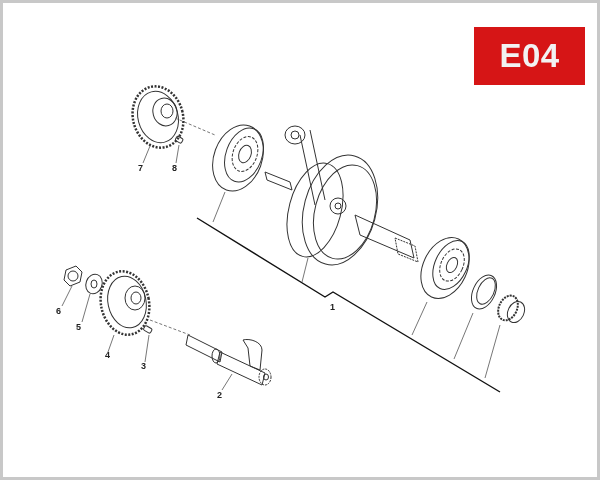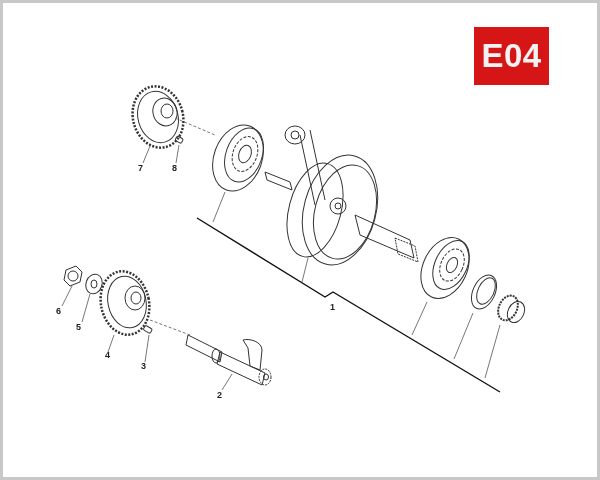--- a/index.html
+++ b/index.html
@@ -1,18 +1,18 @@
 <!DOCTYPE html>
 <html><head>
   <meta charset="utf-8">
   <style>
     html, body { margin: 0; padding: 0; background: #ffffff; }
     body { width: 600px; height: 480px; position: relative; overflow: hidden; font-family: "Liberation Sans", sans-serif; }
     .frame { position: absolute; left: 0; top: 0; width: 594px; height: 474px; border: 3px solid #c8c8c8; background: #fff; }
-    .badge { position: absolute; left: 474px; top: 27px; width: 75px; height: 58px; background: #d61516; color: #f2f2f2; font-weight: bold; font-size: 33px; line-height: 58px; text-align: center; letter-spacing: 0.5px; }
+    .badge { position: absolute; left: 474px; top: 27px; width: 111px; height: 58px; background: #d61516; color: #f2f2f2; font-weight: bold; font-size: 33px; line-height: 58px; text-align: center; letter-spacing: 0.5px; }
     svg.diagram { position: absolute; left: 0; top: 0; }
     .lbl { font-family: "Liberation Sans", sans-serif; font-size: 9px; font-weight: bold; fill: #222; }
   </style>
 </head>
 <body>
 
 <div class="frame"></div>
 <div class="badge">E04</div>
 
 <svg class="diagram" width="600" height="480" viewBox="0 0 600 480" fill="none" stroke="#333" stroke-width="1">

